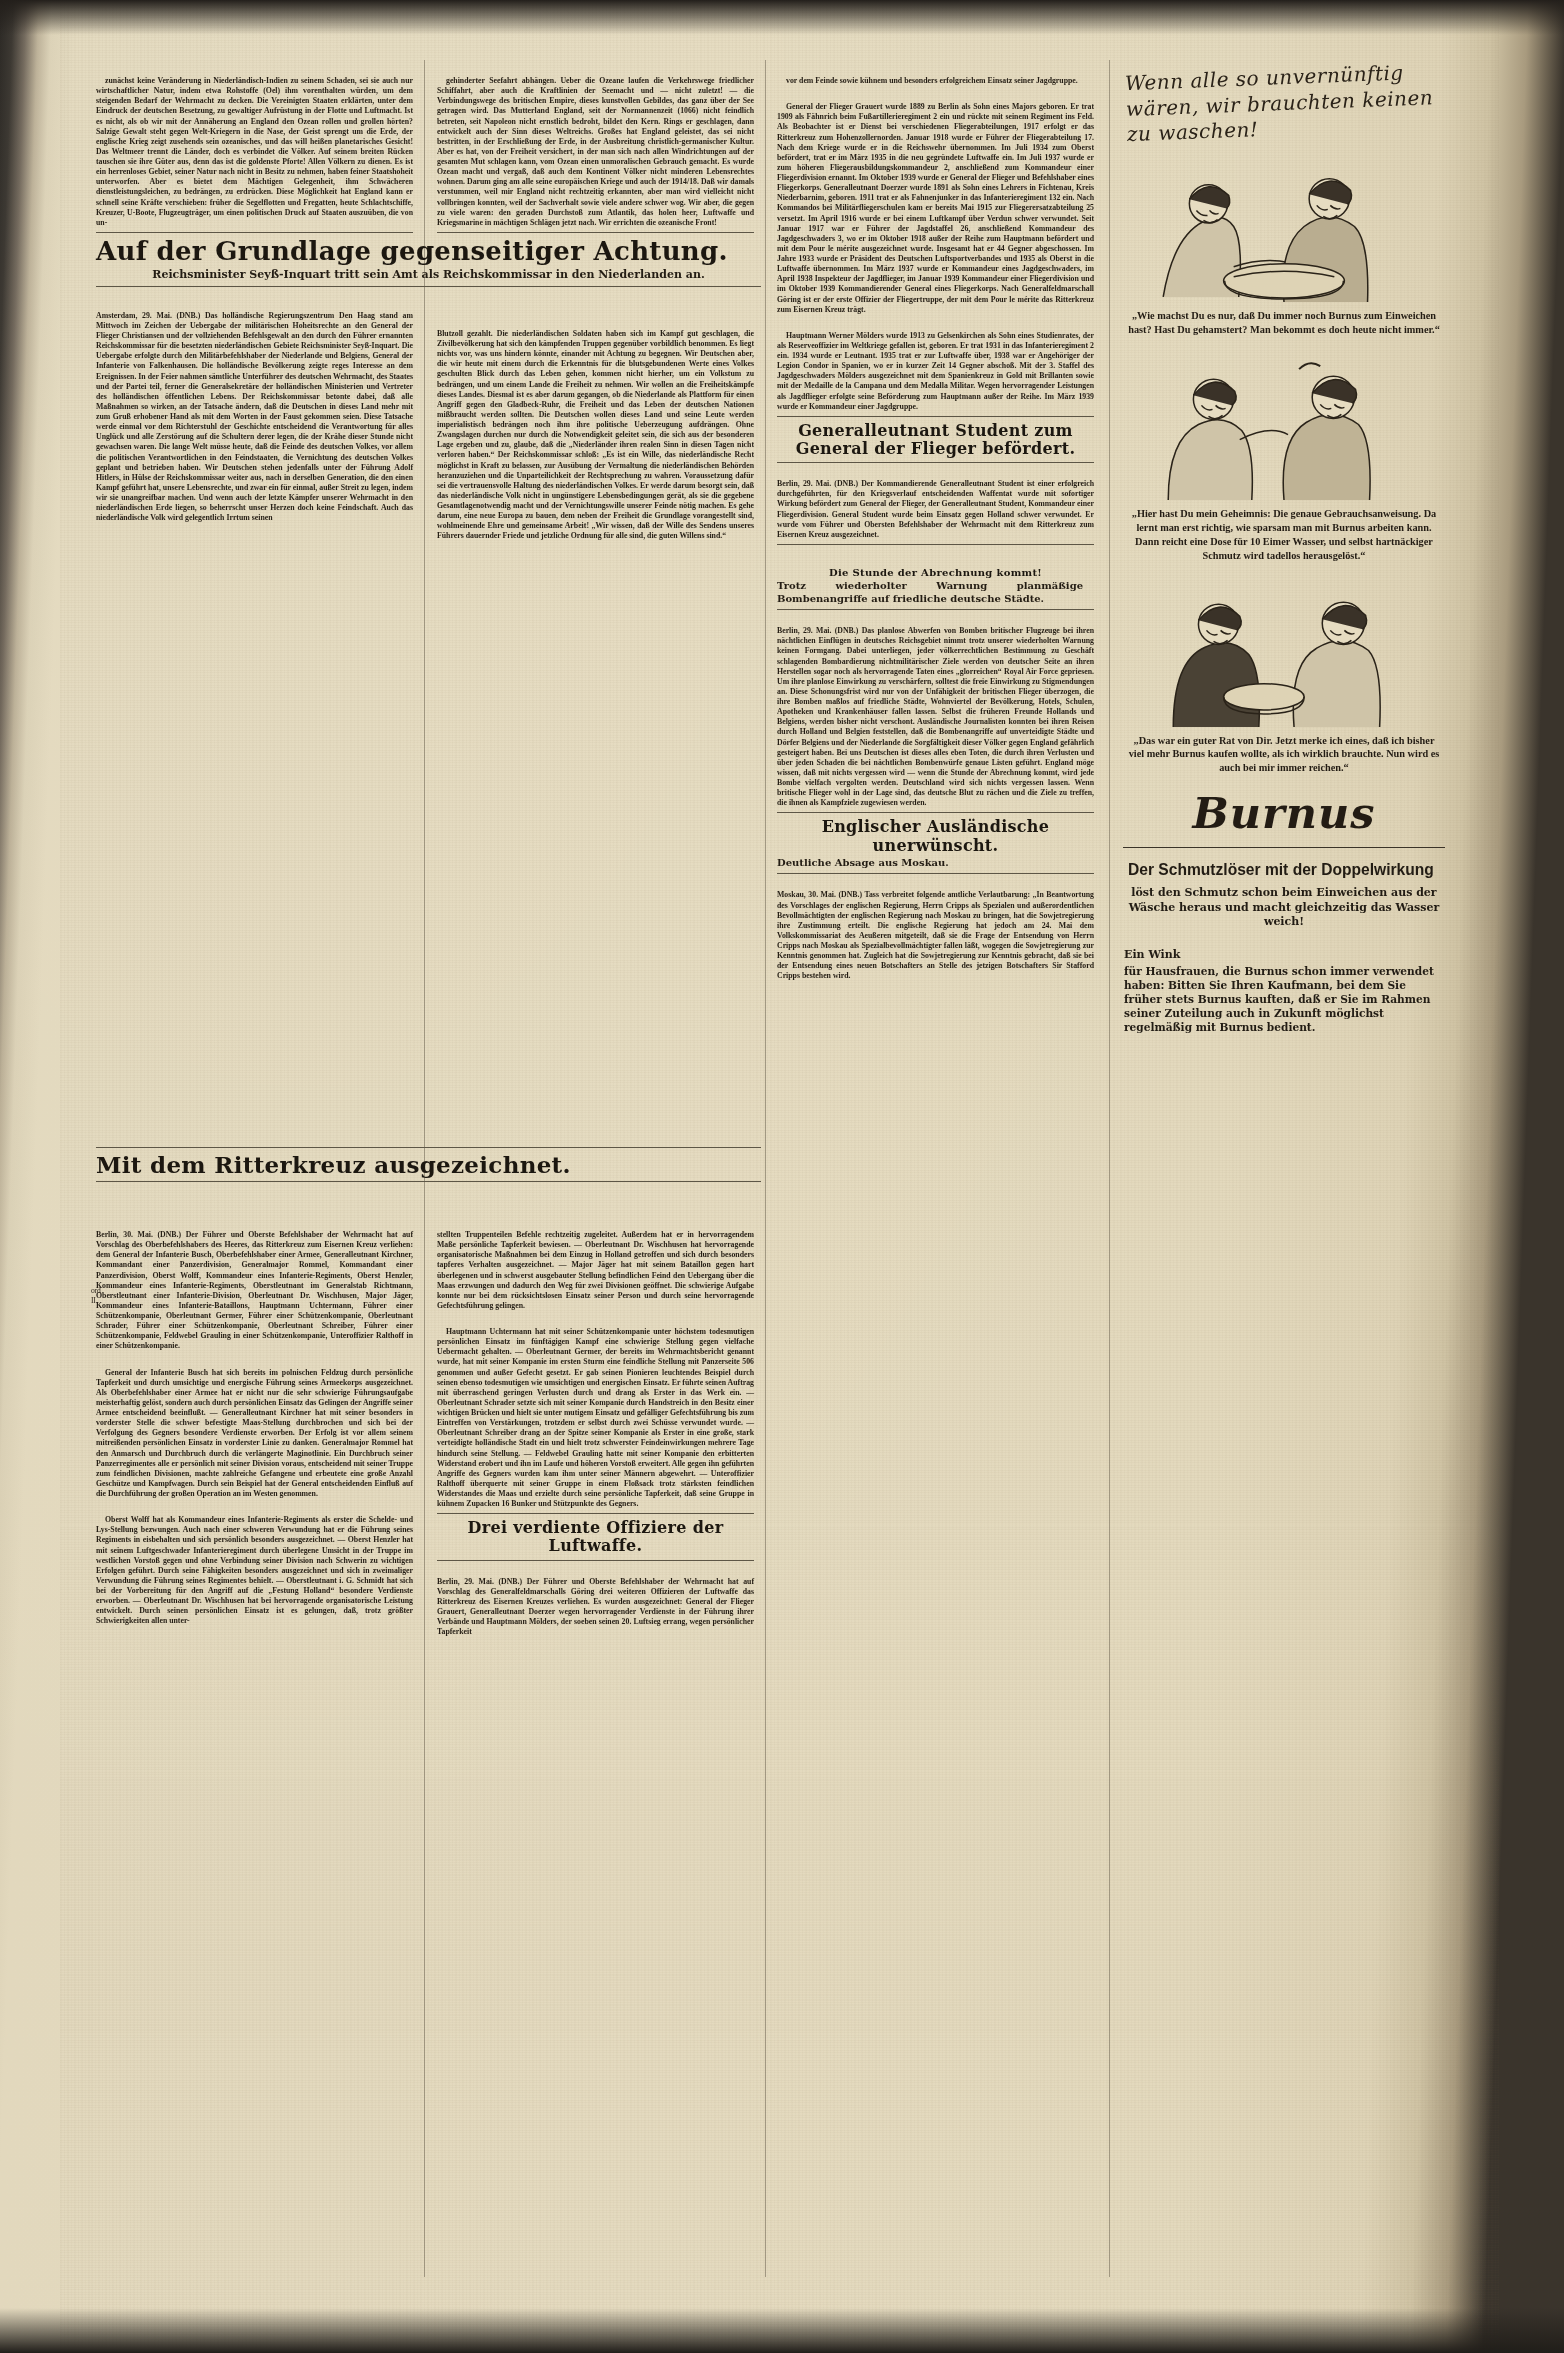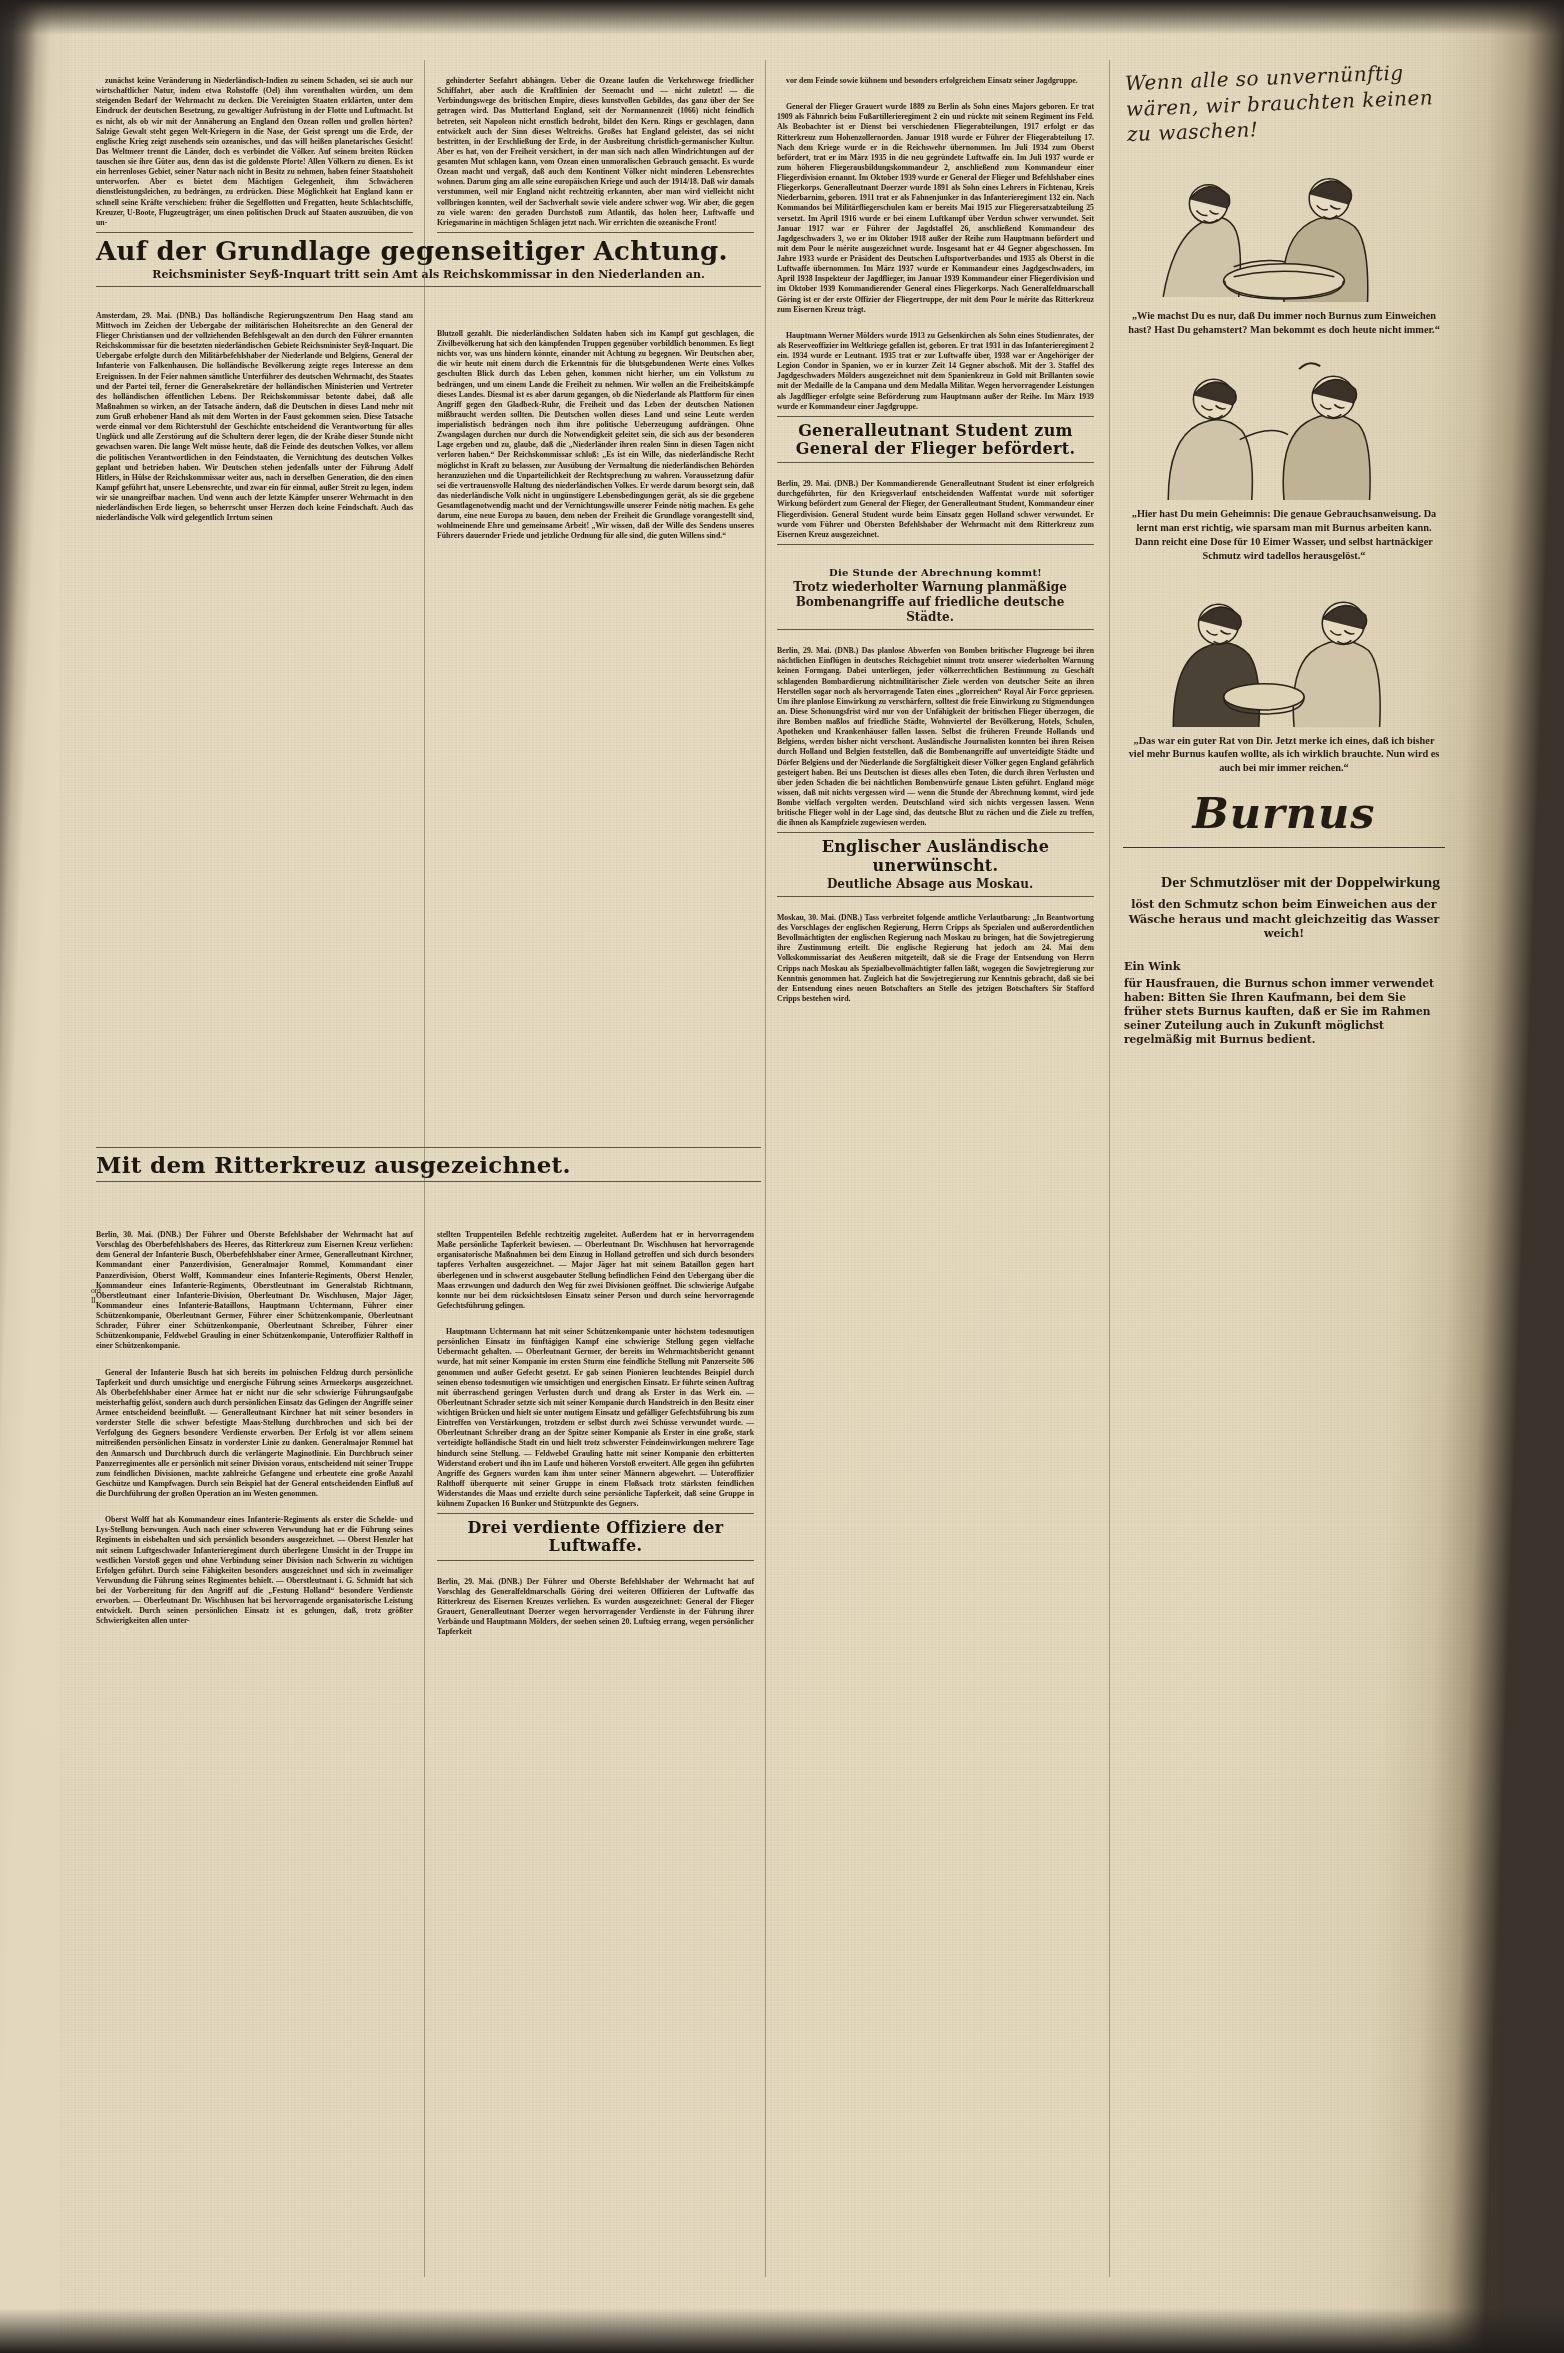--- a/index.html
+++ b/index.html
@@ -127,23 +127,22 @@
     text-align: center;
     margin: 22px 0 2px 0;
   }
   .hl-small {
     font-size: 16px;
     line-height: 1.14;
     text-align: center;
     margin: 5px 0 2px 0;
   }
   .hl-kicker {
-    font-size: 12px;
+    font-size: 10px;
     line-height: 1.25;
-    text-align: center;
     font-family: "DejaVu Serif", serif;
     font-weight: bold;
     margin: 1px 11px 4px 0;
   }
   .hr-thin {
     border: 0;
     border-top: 0.5px solid #5d5646;
     margin: 4px 0 5px 0;
   }
 
@@ -185,26 +184,26 @@
     font-family: "DejaVu Serif", serif;
     font-weight: bold;
     font-style: italic;
     font-size: 43px;
     text-align: center;
     letter-spacing: 1px;
     color: #231c14;
     margin: 11px 0 4px 0;
   }
   .ad-slogan {
-    font-family: Liberation Serif, serif;
+    font-family: Liberation Sans, sans-serif;
     font-weight: bold;
     font-size: 15.6px;
     line-height: 1.22;
-    text-align: right;
-    margin: 24px 5px 7px 5px;
+    text-align: left;
+    margin: 12px 5px 7px 5px;
   }
   .ad-body {
     font-family: "DejaVu Serif", serif;
     font-weight: bold;
     font-size: 11px;
     line-height: 1.33;
     text-align: center;
     margin: 0 2px 10px 2px;
   }
   .ad-wink-title {

